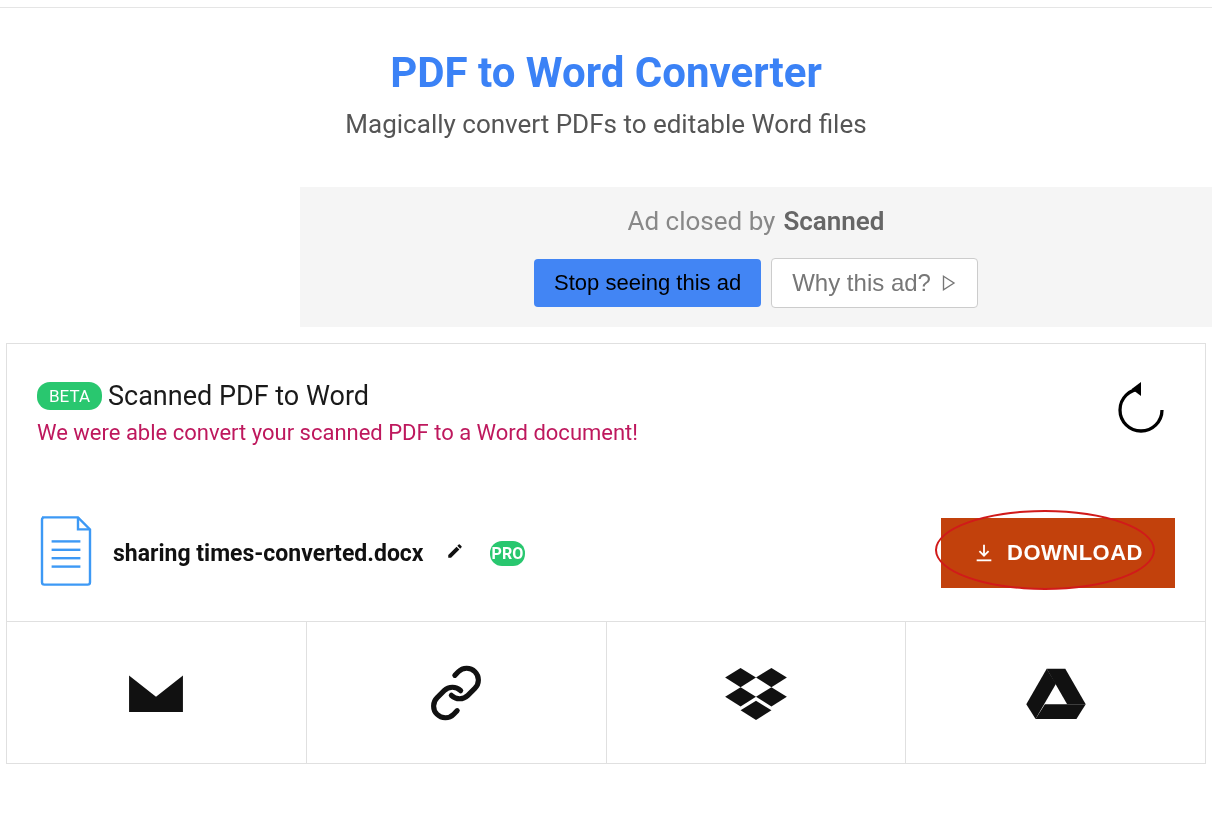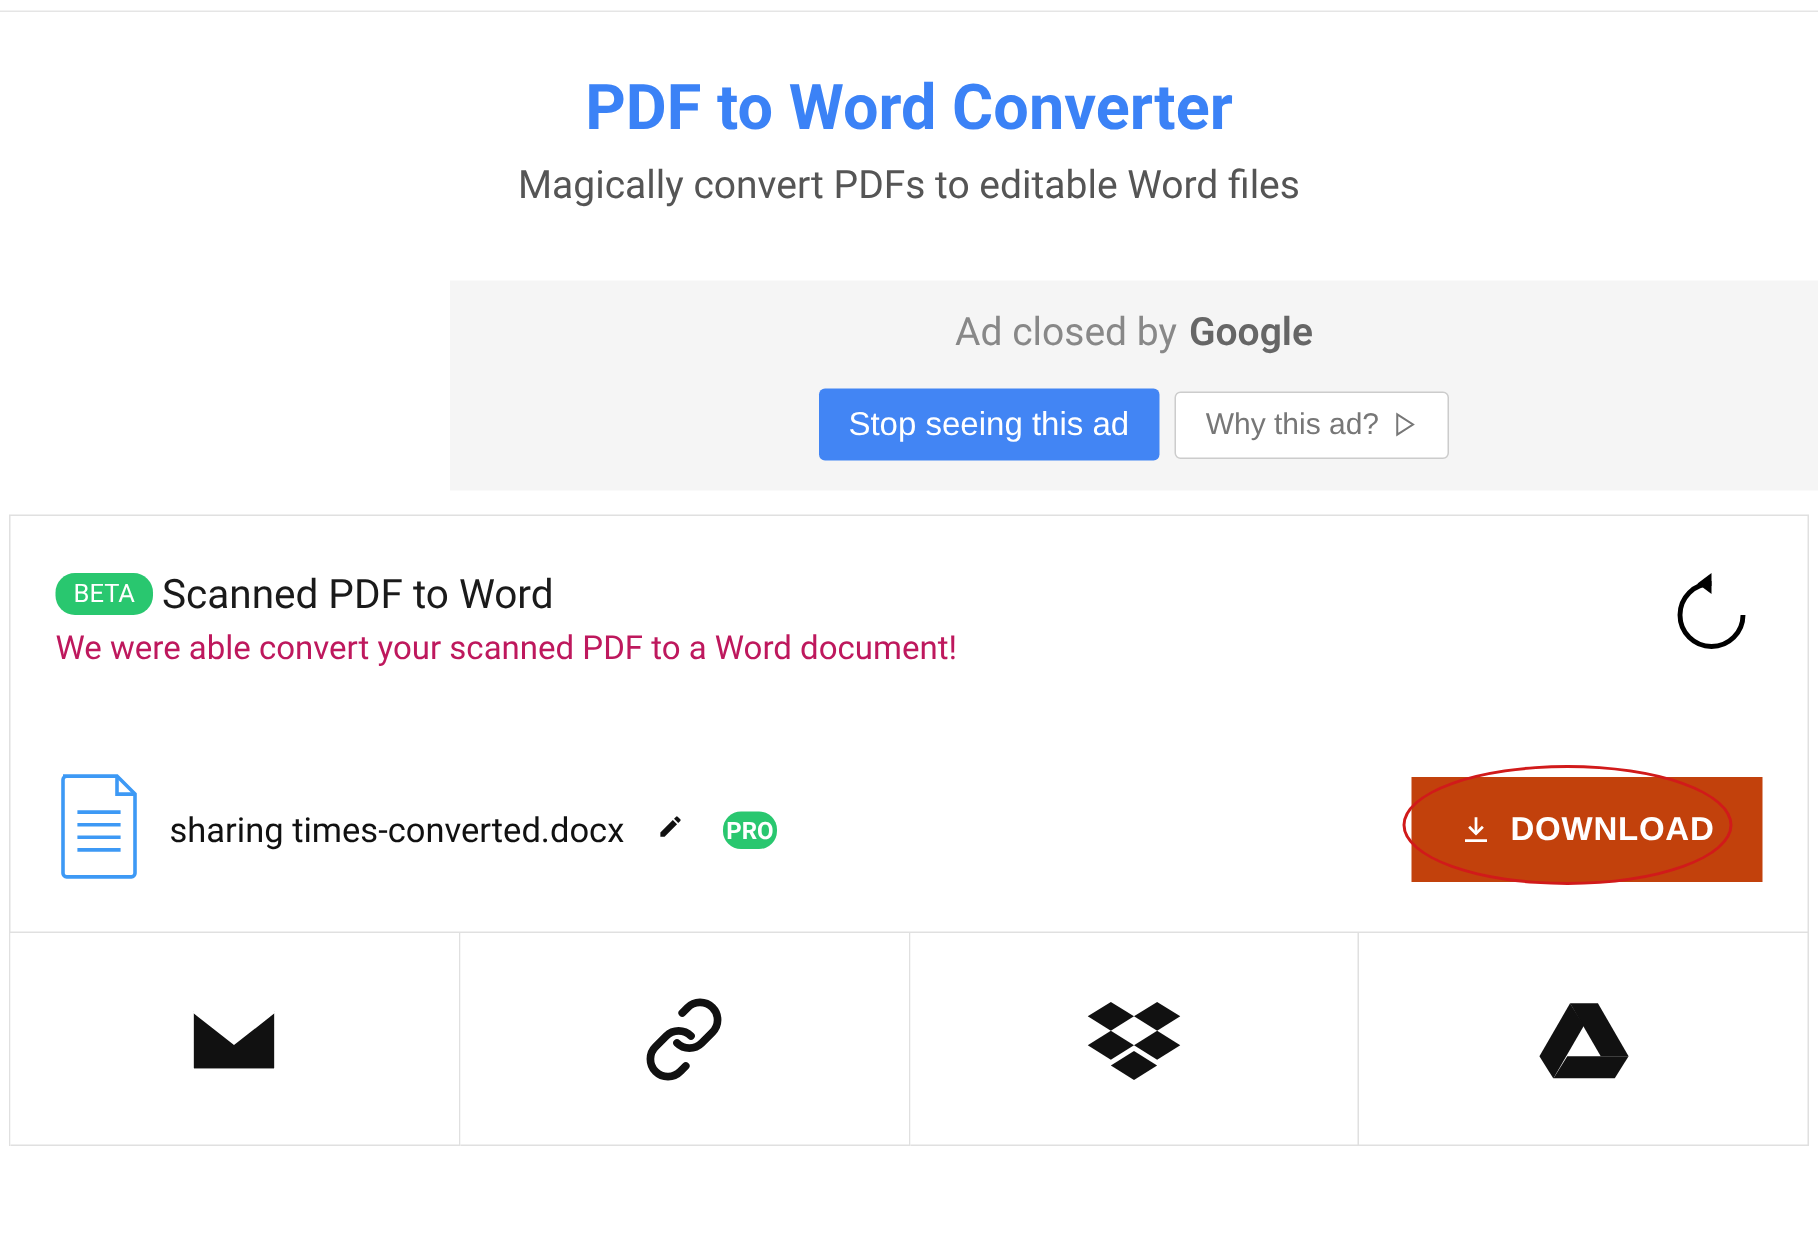--- a/index.html
+++ b/index.html
@@ -42,32 +42,32 @@
       align-items: center;
       gap: 8px;
     }
     .google-logo {
       font-weight: 600;
       color: #666;
     }
     .ad-buttons { display: flex; gap: 10px; align-items: center; }
     .btn-stop {
       background: #4285f4;
-      color: #ffffff;
+      color: #000000;
       border: none;
       font-size: 22px;
       padding: 11px 20px;
       border-radius: 4px;
       cursor: pointer;
     }
     .btn-why {
       background: #fff;
       color: #777;
       border: 1px solid #ccc;
-      font-size: 20px;
+      font-size: 24px;
       padding: 10px 20px;
       border-radius: 4px;
       cursor: pointer;
       display: flex;
       align-items: center;
       gap: 8px;
     }
     .main-card {
       border: 1px solid #e0e0e0;
       margin: 16px 6px 0 6px;
@@ -108,21 +108,21 @@
       display: flex;
       align-items: center;
       margin-top: 70px;
       gap: 18px;
     }
     .file-icon {
       flex: 0 0 auto;
     }
     .filename {
       font-size: 23px;
-      font-weight: 400;
+      font-weight: 700;
       color: #111;
     }
     .edit-icon { cursor: pointer; margin-left: 4px; }
     .badge-pro {
       display: inline-block;
       background: #29c76f;
       color: #fff;
       font-size: 16px;
       font-weight: 700;
       padding: 3px 2px;
@@ -178,21 +178,21 @@
 <div class="top-sep"></div>
 
 <div class="header">
   <h1 class="title">PDF to Word Converter</h1>
   <p class="subtitle">Magically convert PDFs to editable Word files</p>
 </div>
 
 <div class="ad-banner">
   <div class="ad-closed-line">
     <span>Ad closed by</span>
-    <span class="google-logo">Google</span>
+    <span class="google-logo">Scanned</span>
   </div>
   <div class="ad-buttons">
     <button class="btn-stop">Stop seeing this ad</button>
     <button class="btn-why">
       <span>Why this ad?</span>
       <svg width="18" height="18" viewBox="0 0 24 24" fill="none" stroke="#777" stroke-width="1.8">
         <path d="M6 3 L20 12 L6 21 Z"></path>
       </svg>
     </button>
   </div>

